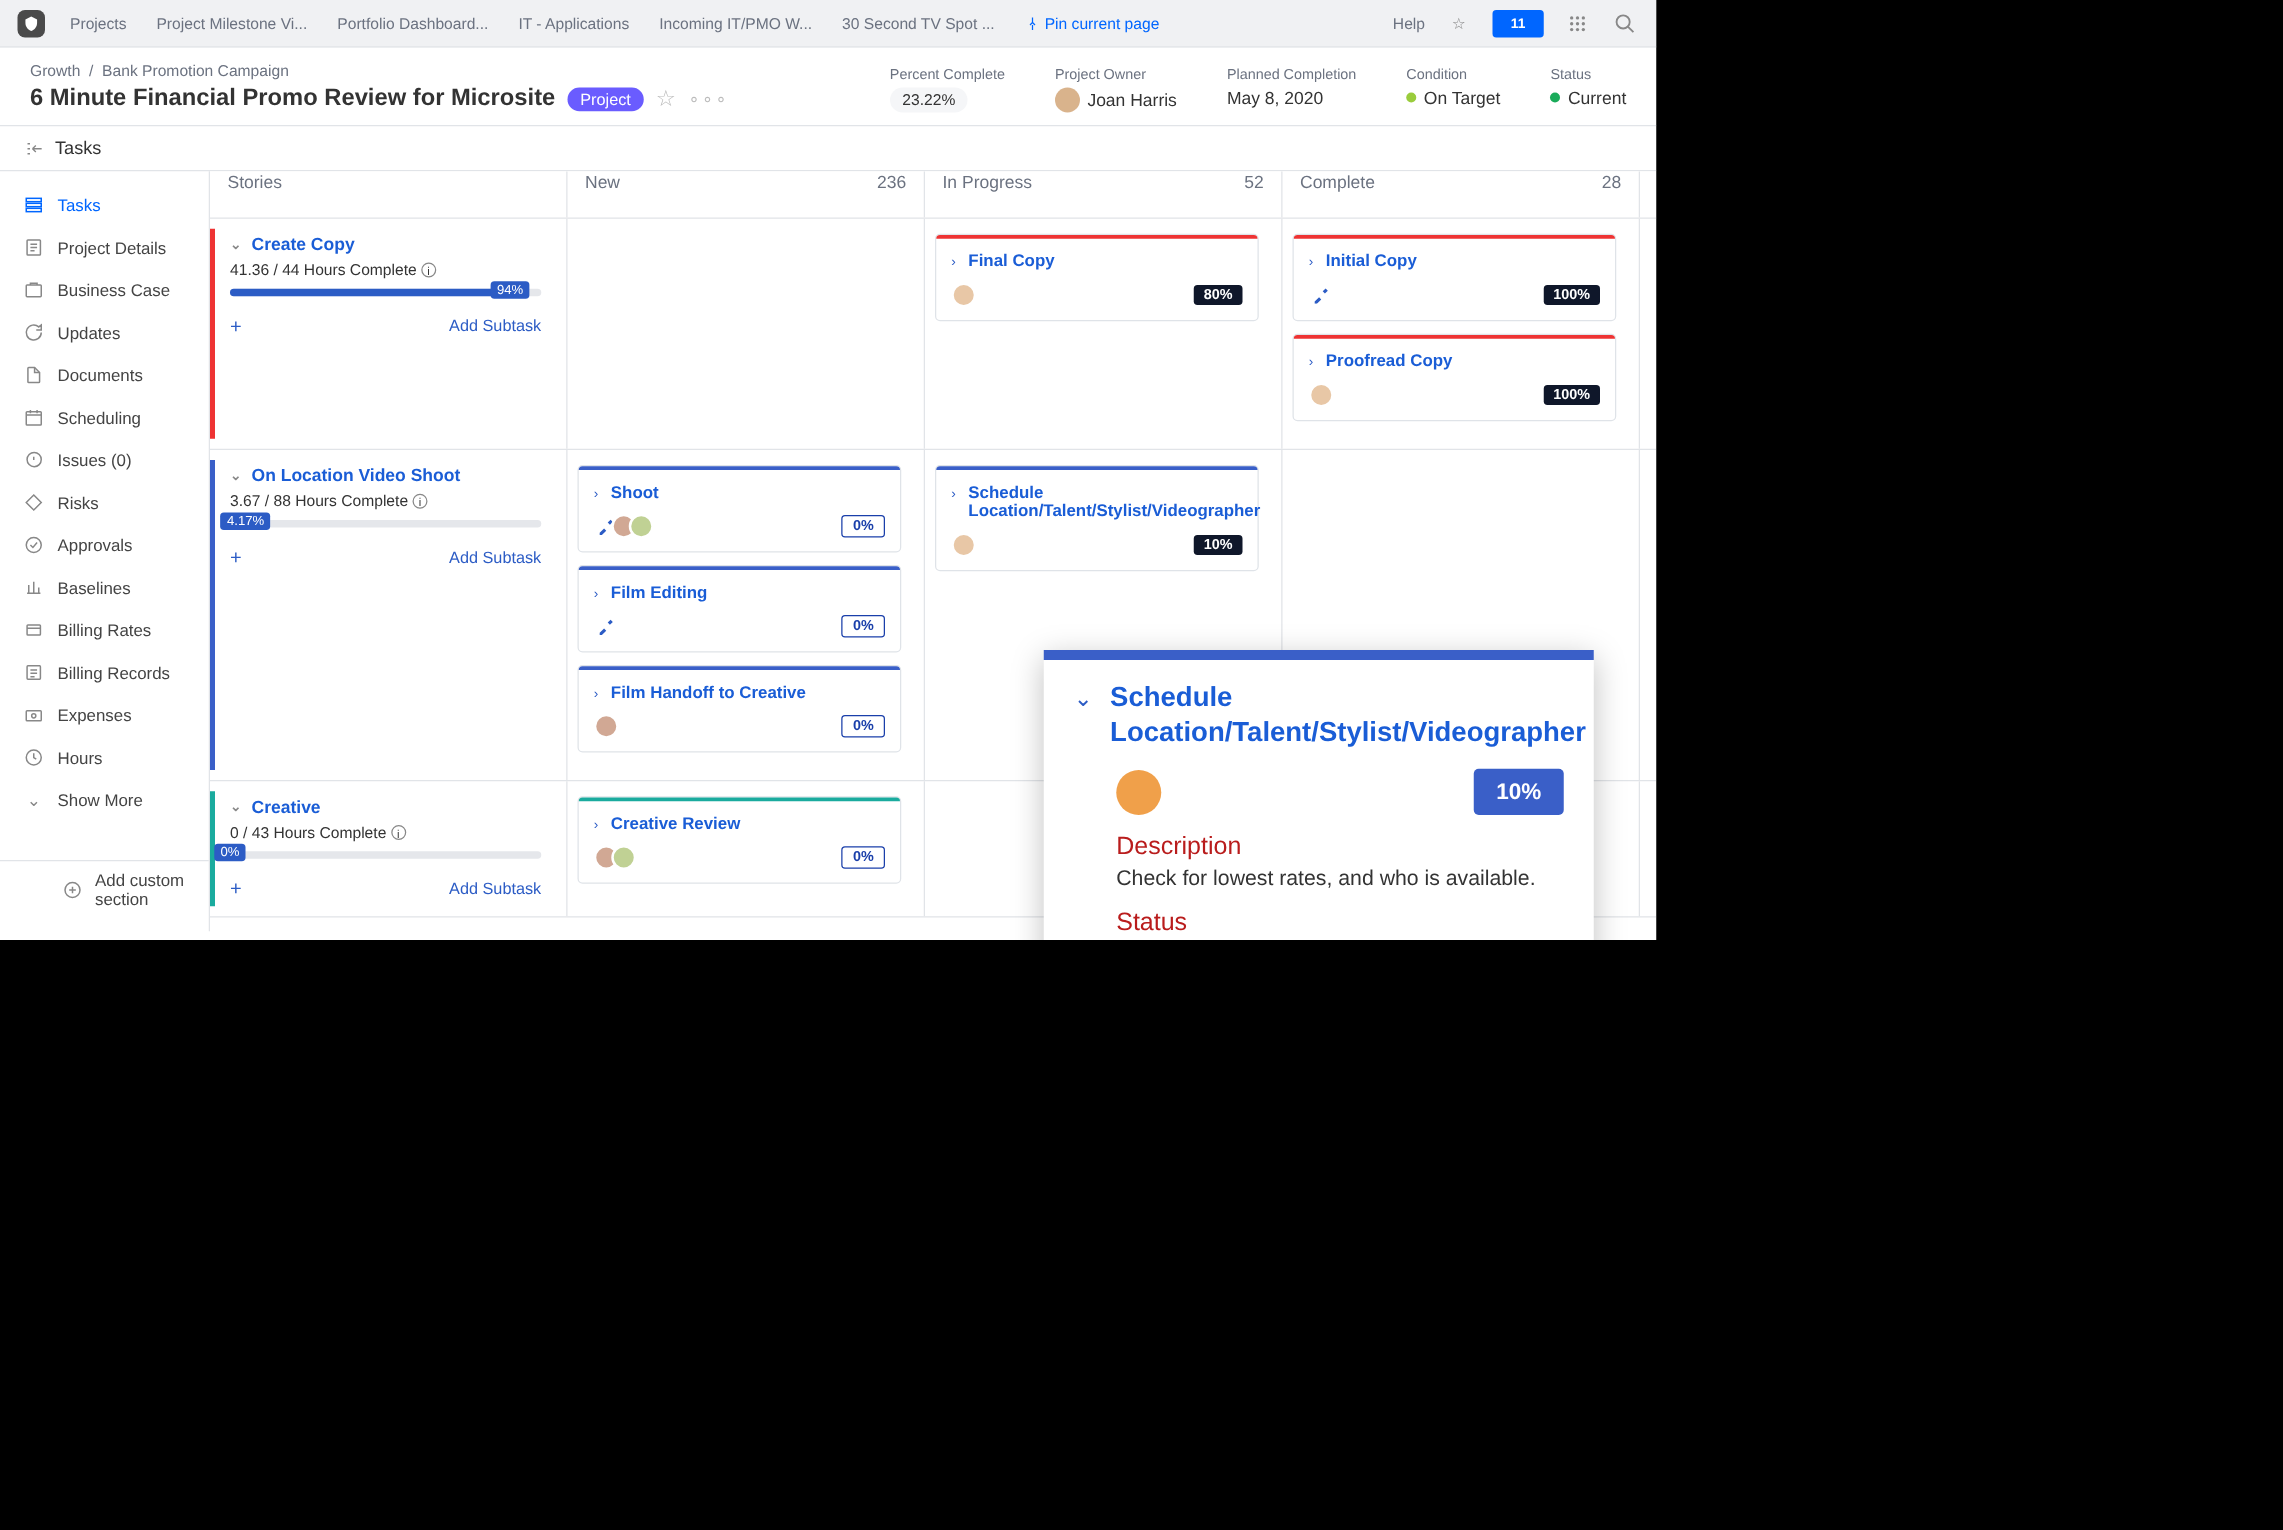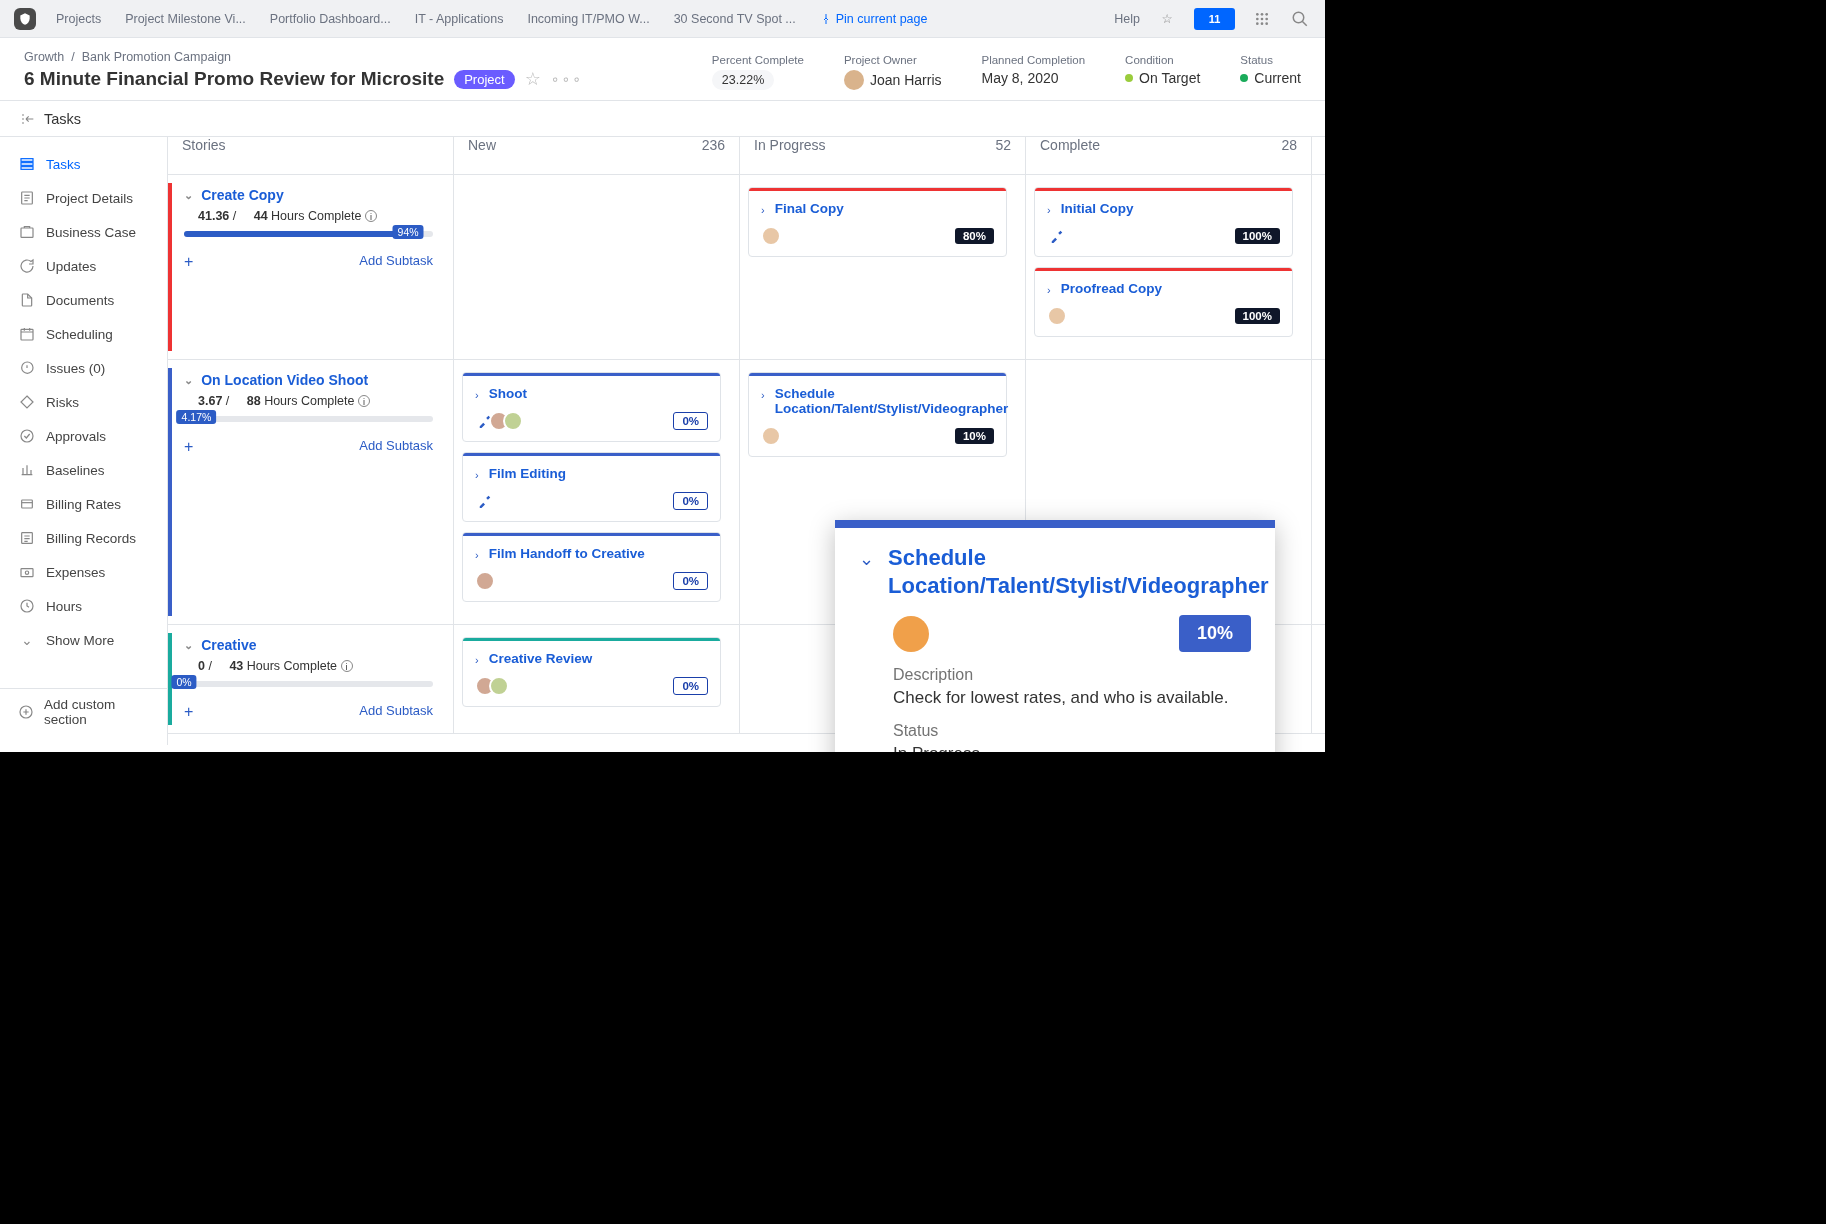--- a/index.html
+++ b/index.html
@@ -79,42 +79,42 @@
   
   .subheader{height:36px;border-bottom:1px solid var(--border);display:flex;align-items:center;padding:0 20px;gap:8px;font-size:14.5px;font-weight:500;}
   .subheader .backicon{color:#888;}
   
   .main{display:flex;height:calc(100% - 38px - 70px - 36px);}
   .sidebar{width:168px;border-right:1px solid var(--border);padding:10px 0;display:flex;flex-direction:column;}
   .sideitem{display:flex;align-items:center;gap:10px;padding:8px 18px;font-size:13.5px;color:#444;cursor:pointer;}
   .sideitem.active{color:var(--blue);font-weight:500;}
   .sideitem .ic{width:18px;height:18px;display:flex;align-items:center;justify-content:center;color:#888;}
   .sideitem.active .ic{color:var(--blue);}
-  .sidebottom{margin-top:auto;border-top:1px solid var(--border);}
+  .sidebottom{margin-top:auto;border-top:1px solid var(--border);padding-left:32px;}
   
   .board{flex:1;overflow:auto;position:relative;}
   .colheads{display:flex;border-bottom:1px solid var(--border);height:38px;background:#fff;}
   .colhead{flex:0 0 auto;display:flex;justify-content:space-between;padding:0 14px;font-size:14px;color:var(--muted);border-right:1px solid var(--border);}
   .col-stories{width:286px;}
   .col-new{width:286px;}
   .col-inprog{width:286px;}
   .col-complete{width:286px;}
   .rows{}
   .storyrow{display:flex;border-bottom:1px solid var(--border);}
   .storycell{width:286px;border-right:1px solid var(--border);padding:12px 10px 12px 0;position:relative;}
   
   .story{padding:0 10px 0 16px;}
   .story .bar{position:absolute;left:0;top:8px;bottom:8px;width:4px;}
   .story .r{background:var(--red);}
   .story .b{background:#3a5fc8;}
   .story .t{background:var(--teal);}
   .story .titlerow{display:flex;align-items:center;gap:8px;color:#1a5dd6;font-weight:600;font-size:14px;}
   .story .chev{color:#888;font-size:11px;}
   .story .meta{font-size:12.5px;margin:6px 0 8px 0;}
-  .story .meta b{font-weight:700;margin-left:14px;}
+  .story .meta b{font-weight:400;}
   .story .prog{height:6px;background:#e5e7eb;border-radius:3px;position:relative;margin-bottom:4px;}
   .story .prog .fill{position:absolute;left:0;top:0;bottom:0;background:#2c5cc5;border-radius:3px;}
   .story .prog .plabel{position:absolute;top:-6px;font-size:10.5px;background:#2c5cc5;color:#fff;padding:1px 5px;border-radius:3px;transform:translateX(-50%);}
   .story .addrow{display:flex;justify-content:space-between;margin-top:16px;font-size:13px;}
   .story .addrow .plus{color:#2c5cc5;font-size:16px;}
   .story .addrow .addtxt{color:var(--dark-blue);}
   
   .card{
     border:1px solid var(--card-border);
     border-radius:4px;
@@ -147,21 +147,21 @@
     z-index:10;
   }
   .popup .pt{height:8px;background:#3a5fc8;}
   .popup .pbody{padding:16px 24px 22px 24px;}
   .popup .ptitlerow{display:flex;gap:14px;align-items:flex-start;}
   .popup .pchev{color:#2c5cc5;font-size:18px;margin-top:4px;}
   .popup h2{margin:0;color:#1a5dd6;font-weight:700;font-size:22px;line-height:1.25;}
   .popup .prow{display:flex;justify-content:space-between;align-items:center;margin:16px 0 10px 34px;}
   .popup .orange{width:36px;height:36px;border-radius:50%;background:#f0a04a;}
   .popup .bigpct{background:#3a5fc8;color:#fff;padding:8px 18px;border-radius:4px;font-size:18px;font-weight:600;}
-  .popup .lbl{color:#737373;font-size:16px;margin:14px 0 4px 34px;}
+  .popup .lbl{color:#b91c1c;font-size:20px;margin:14px 0 4px 34px;}
   .popup .val{font-size:17px;margin-left:34px;}
   
   svg{display:block;}
 </style>
 </head>
 <body>
 
 <div class="app">
 
   <div class="topbar">

